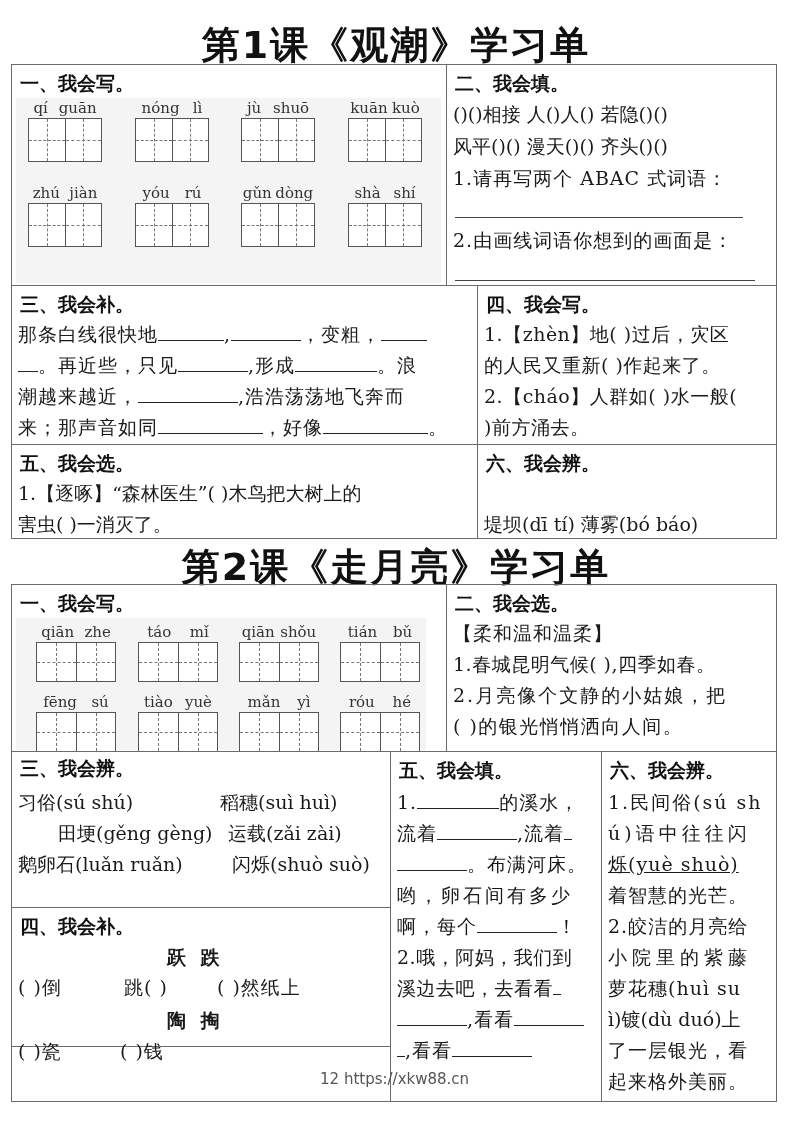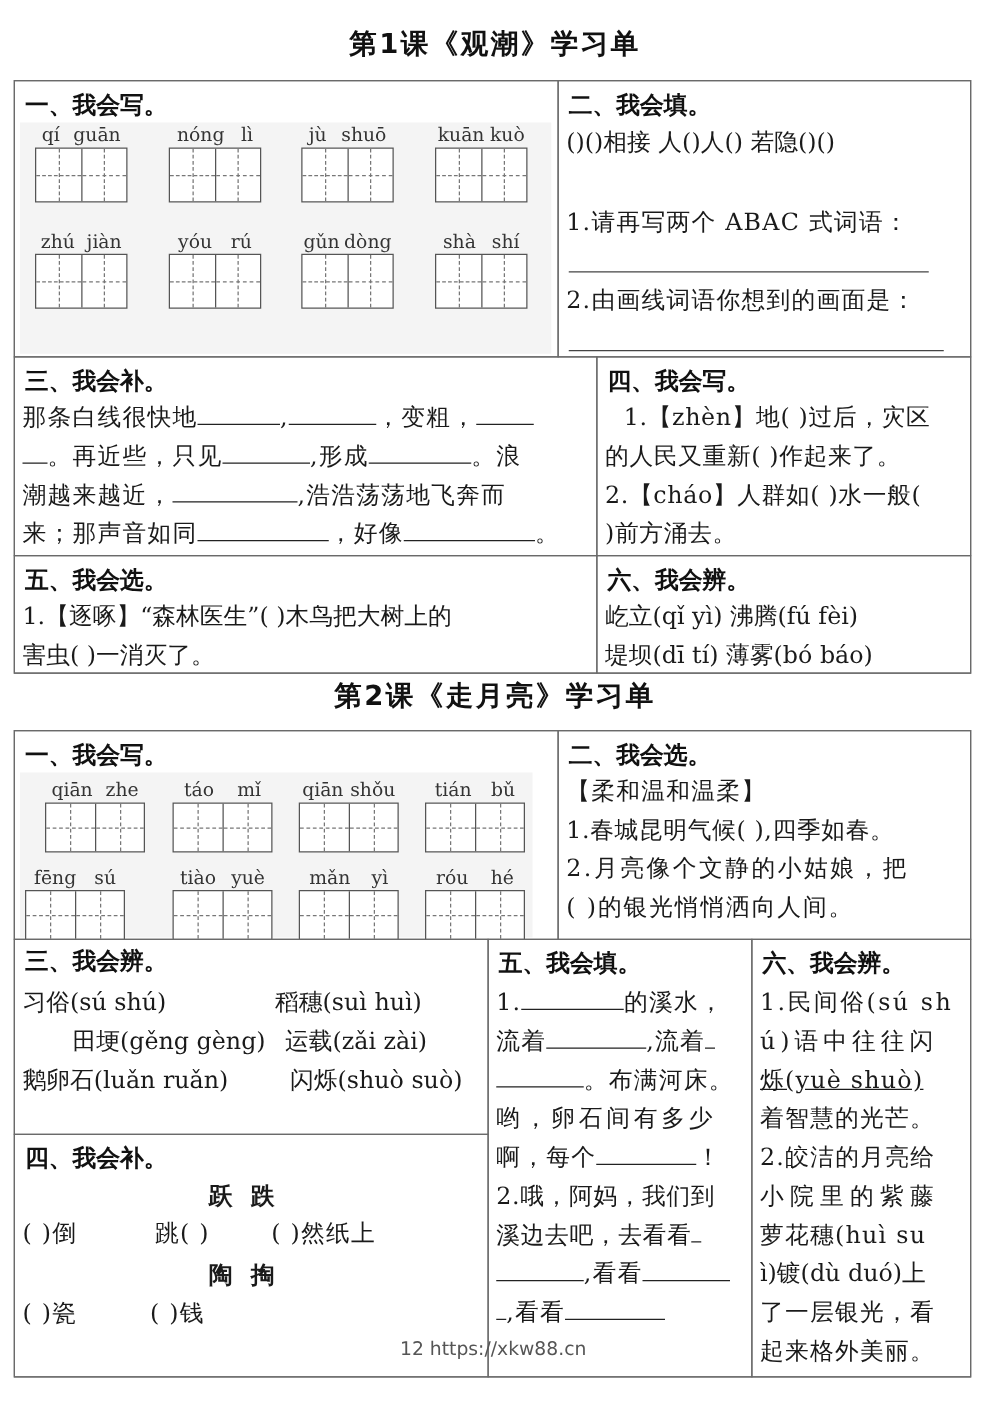--- a/index.html
+++ b/index.html
@@ -2,21 +2,21 @@
 <html><head>
 <meta charset="utf-8">
 <style>
   * { box-sizing: border-box; margin: 0; padding: 0; }
   html, body { width: 792px; height: 1122px; background: #ffffff; overflow: hidden; }
   body { font-family: "DejaVu Serif", "Liberation Serif", serif; color: #1a1a1a; position: relative; }
   .abs { position: absolute; }
   .title {
     position: absolute; left: 0; width: 792px; text-align: center;
     font-family: "DejaVu Sans", "Liberation Sans", sans-serif; font-weight: bold;
-    font-size: 22px; letter-spacing: 2px; color: #111;
+    font-size: 38px; letter-spacing: 2px; color: #111;
   }
   .box { position: absolute; border: 1.5px solid #6a6a6a; }
   .cell { position: absolute; border: 1px solid #6a6a6a; }
   .hdr {
     font-family: "DejaVu Sans", "Liberation Sans", sans-serif; font-weight: bold;
     font-size: 19px; color: #111; white-space: nowrap;
   }
   .txt { font-size: 19px; line-height: 31px; white-space: nowrap; letter-spacing: 1px; }
   .grid-bg { position: absolute; background: #f4f4f4; }
   .word { position: absolute; width: 74px; }
@@ -119,20 +119,21 @@
     <div class="boxes">
         <div class="tz"></div>
         <div class="tz"></div>
       </div>
   </div>
 </div>
 
 <div class="cell" style="left:446px; top:64px; width:331px; height:222px;text-decoration:underline;">
   <div class="hdr abs" style="left:8px; top:6px;">二、我会填。</div>
   <div class="txt abs" style="left:6px; top:34px; letter-spacing:0;">()()相接  人()人()  若隐()()</div>
+  <div class="txt abs" style="left:6px; top:66px; letter-spacing:0;">风平()()  漫天()()  齐头()()</div>
   <div class="txt abs" style="left:6px; top:98px;">1.请再写两个 ABAC 式词语：</div>
   <div class="uline" style="left:8px; top:152px; width:288px;"></div>
   <div class="txt abs" style="left:6px; top:160px;">2.由画线词语你想到的画面是：</div>
   <div class="uline" style="left:8px; top:215px; width:300px;"></div>
 </div>
 
 <div class="cell" style="left:11px; top:285px; width:467px; height:160px;">
   <div class="hdr abs" style="left:8px; top:6px;">三、我会补。</div>
   <div class="txt abs" style="left:6px; top:33px;">
     <span>那条白线很快地</span><span class="blank" style="width:66px;"></span><span>,</span><span class="blank" style="width:70px;"></span><span>，变粗，</span><span class="blank" style="width:46px;"></span>
@@ -143,35 +144,34 @@
   <div class="txt abs" style="left:6px; top:95px;">
     <span>潮越来越近，</span><span class="blank" style="width:100px;"></span><span>,浩浩荡荡地飞奔而</span>
   </div>
   <div class="txt abs" style="left:6px; top:126px;">
     <span>来；那声音如同</span><span class="blank" style="width:105px;"></span><span>，好像</span><span class="blank" style="width:105px;"></span><span>。</span>
   </div>
 </div>
 
 <div class="cell" style="left:477px; top:285px; width:300px; height:160px;">
   <div class="hdr abs" style="left:8px; top:6px;">四、我会写。</div>
-  <div class="txt abs" style="left:21px; top:33px; letter-spacing:0.5px;">1.【zhèn】地(  )过后，灾区</div>
+  <div class="txt abs" style="left:6px; top:33px; letter-spacing:0.5px;">1.【zhèn】地(  )过后，灾区</div>
   <div class="txt abs" style="left:6px; top:64px; letter-spacing:0.5px;">的人民又重新(  )作起来了。</div>
   <div class="txt abs" style="left:6px; top:95px; letter-spacing:0.5px;">2.【cháo】人群如(  )水一般(</div>
   <div class="txt abs" style="left:6px; top:126px; letter-spacing:0.5px;"> )前方涌去。</div>
 </div>
 
 <div class="cell" style="left:11px; top:444px; width:467px; height:95px;">
   <div class="hdr abs" style="left:8px; top:6px;">五、我会选。</div>
   <div class="txt abs" style="left:6px; top:33px; letter-spacing:0;">1.【逐啄】“森林医生”(    )木鸟把大树上的</div>
   <div class="txt abs" style="left:6px; top:64px; letter-spacing:0;">害虫(    )一消灭了。</div>
 </div>
 
 <div class="cell" style="left:477px; top:444px; width:300px; height:95px;">
   <div class="hdr abs" style="left:8px; top:6px;">六、我会辨。</div>
-  <div class="txt abs" style="left:6px; top:33px; letter-spacing:0;">屹立(qǐ yì)  沸腾(fú fèi)</div>
   <div class="txt abs" style="left:6px; top:64px; letter-spacing:0;">堤坝(dī tí)  薄雾(bó báo)</div>
 </div>
 
 <div class="title" style="top:542px;">第2课《走月亮》学习单</div>
 
 <div class="box" style="left:11px; top:584px; width:766px; height:518px;"></div>
 
 <div class="cell" style="left:11px; top:584px; width:436px; height:168px;">
   <div class="hdr abs" style="left:8px; top:6px;">一、我会写。</div>
   <div class="grid-bg" style="left:4px; top:33px; width:410px; height:132px;"></div>
@@ -208,21 +208,21 @@
   <div class="word" style="left:328px; top:37px; width:80px;">
     <div class="py">
         <span>tián</span>
         <span>bǔ</span>
       </div>
     <div class="boxes" style="height:40px;">
         <div class="tz"></div>
         <div class="tz"></div>
       </div>
   </div>
-  <div class="word" style="left:8px; top:107px; width:80px;">
+  <div class="word" style="left:24px; top:107px; width:80px;">
     <div class="py">
         <span>fēng</span>
         <span>sú</span>
       </div>
     <div class="boxes" style="height:40px;">
         <div class="tz"></div>
         <div class="tz"></div>
       </div>
   </div>
   <div class="word" style="left:126px; top:107px; width:80px;">
@@ -268,21 +268,21 @@
 <div class="cell" style="left:11px; top:751px; width:380px; height:157px;">
   <div class="hdr abs" style="left:8px; top:4px;">三、我会辨。</div>
   <div class="txt abs" style="left:6px; top:35px; letter-spacing:0;">习俗(sú shú)</div>
   <div class="txt abs" style="left:208px; top:35px; letter-spacing:0;">稻穗(suì huì)</div>
   <div class="txt abs" style="left:6px; top:66px; letter-spacing:0;margin-left:40px;">田埂(gěng gèng)</div>
   <div class="txt abs" style="left:216px; top:66px; letter-spacing:0;">运载(zǎi zài)</div>
   <div class="txt abs" style="left:6px; top:97px; letter-spacing:0;">鹅卵石(luǎn ruǎn)</div>
   <div class="txt abs" style="left:220px; top:97px; letter-spacing:0;">闪烁(shuò suò)</div>
 </div>
 
-<div class="cell" style="left:11px; top:907px; width:380px; height:195px;">
+<div class="cell" style="left:11px; top:907px; width:380px; height:140px;">
   <div class="hdr abs" style="left:8px; top:6px;">四、我会补。</div>
   <div class="txt abs bold" style="left:155px; top:34px; letter-spacing:4px;">跃  跌</div>
   <div class="txt abs" style="left:6px; top:64px;">(   )倒</div>
   <div class="txt abs" style="left:112px; top:64px;">跳(     )</div>
   <div class="txt abs" style="left:205px; top:64px;">(   )然纸上</div>
   <div class="txt abs bold" style="left:155px; top:97px; letter-spacing:4px;">陶  掏</div>
   <div class="txt abs" style="left:6px; top:128px;">(   )瓷</div>
   <div class="txt abs" style="left:108px; top:128px;">(   )钱</div>
 </div>
 

